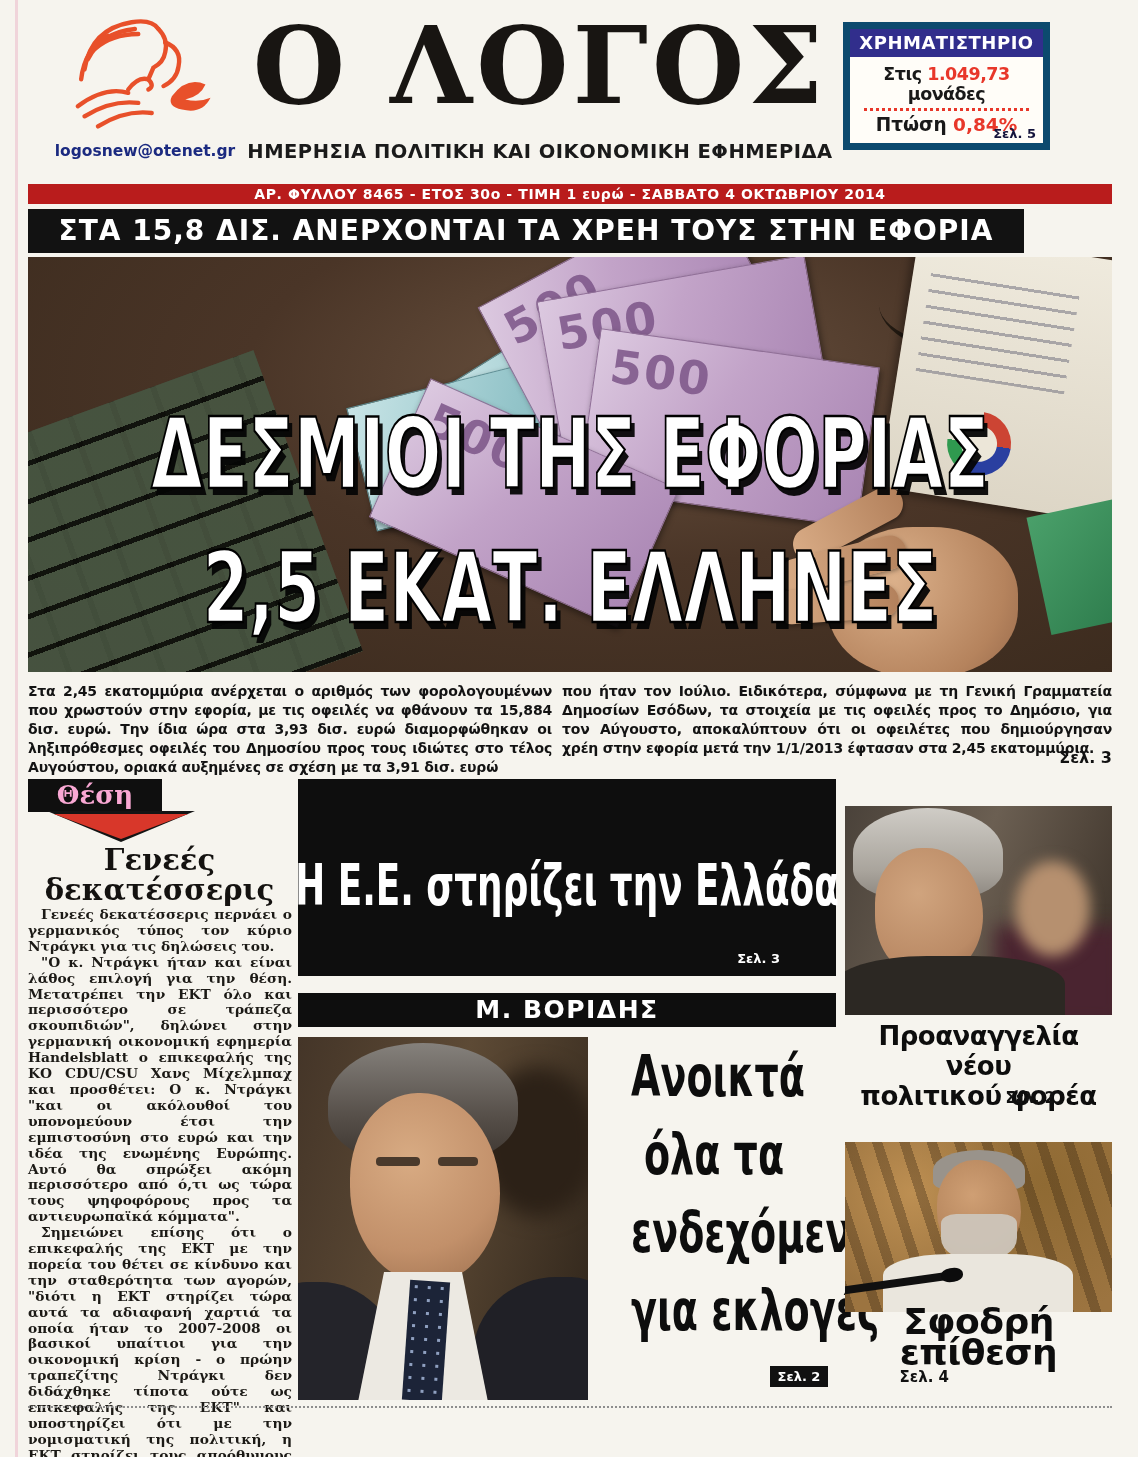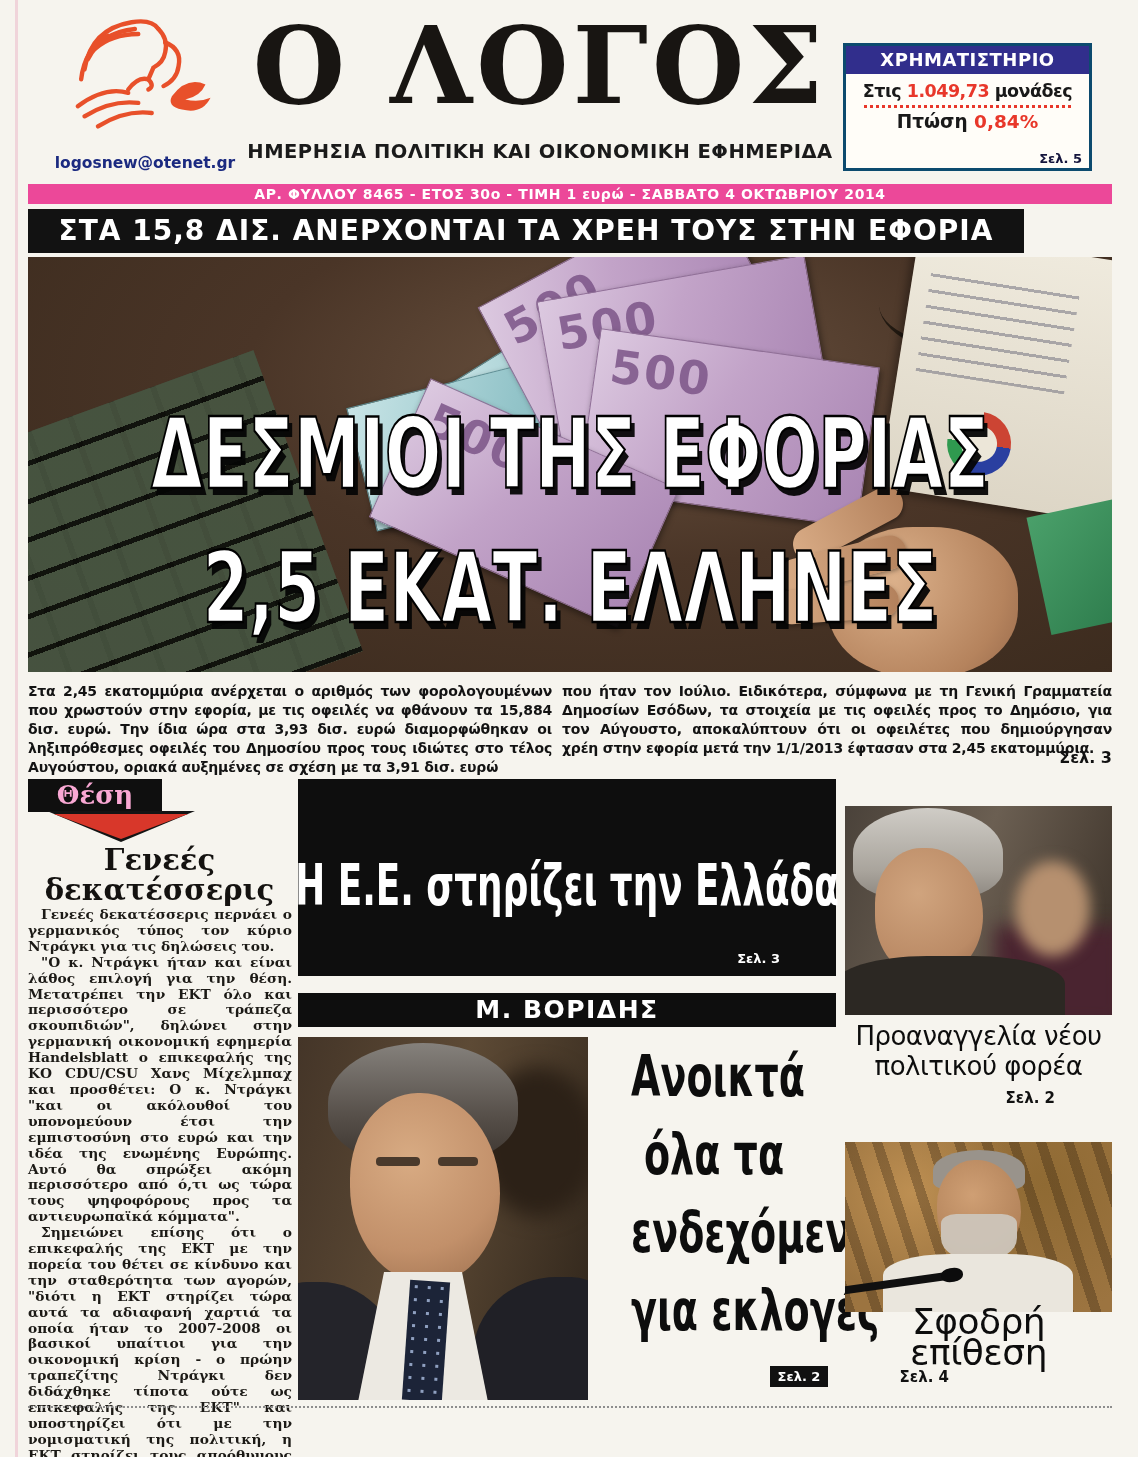--- a/index.html
+++ b/index.html
@@ -10,36 +10,36 @@
     color:#111;
   }
   .abs{position:absolute;}
 
   
   .scan-line{left:15px;top:0;width:3px;height:1457px;background:#ecc3cf;opacity:.65;}
 
   
   .logo-block{left:45px;top:12px;width:200px;height:168px;}
   .logo-art{display:block;margin:0 auto;}
-  .logo-email{margin-top:14px;font-weight:bold;font-size:15.5px;color:#1b2a80;text-align:center;letter-spacing:0;}
+  .logo-email{margin-top:2px;font-weight:bold;font-size:15.5px;color:#1b2a80;text-align:center;letter-spacing:0;}
   .masthead-title{left:240px;top:10px;width:600px;font-family:"DejaVu Serif", serif;
     font-weight:bold;font-size:106px;line-height:1.05;text-align:center;color:#181512;letter-spacing:4px;}
   .masthead-sub{left:240px;top:140px;width:600px;font-weight:bold;font-size:19.5px;letter-spacing:.5px;text-align:center;color:#1a1a1a;}
 
   
-  .stock-box{left:843px;top:22px;width:249px;height:128px;background:#fffdf8;border:3px solid #0c4a6e;box-sizing:border-box;margin-top:21px;}
+  .stock-box{left:843px;top:22px;width:207px;height:128px;background:#fffdf8;border:7px solid #0c4a6e;box-sizing:border-box;}
   .stock-title{background:#312e8c;color:#fff;font-weight:bold;font-size:18px;line-height:28px;text-align:center;letter-spacing:.5px;}
   .stock-line{font-weight:bold;font-size:17.5px;text-align:center;margin-top:7px;letter-spacing:-.5px;color:#191919;}
   .stock-red{color:#e8372a;}
   .stock-dots{width:85%;margin:4px auto 0 auto;border-bottom:3px dotted #e8372a;}
   .stock-line2{font-weight:bold;font-size:18.5px;text-align:center;margin-top:3px;color:#191919;}
   .stock-ref{position:absolute;right:7px;bottom:2px;font-weight:bold;font-size:13px;color:#14143c;}
 
   
-  .issue-bar{left:28px;top:184px;width:1084px;height:20px;background:#ec4899;
+  .issue-bar{left:28px;top:184px;width:1084px;height:20px;background:#b91c1c;
     color:#fff;font-weight:bold;font-size:14px;line-height:20px;text-align:center;letter-spacing:.6px;}
   .top-strip{left:28px;top:209px;width:996px;height:44px;background:#121212;
     color:#fff;font-weight:bold;font-size:28px;line-height:44px;text-align:center;letter-spacing:1px;}
 
   
   .photo-main{left:28px;top:257px;width:1084px;height:415px;overflow:hidden;
     background:radial-gradient(ellipse at 55% 30%, #6b5340 0%, #4a3527 45%, #30211505 100%), #3a2a1d;}
   .keyboard{left:-40px;top:140px;width:330px;height:320px;transform:rotate(-20deg);opacity:.95;
     background:
       repeating-linear-gradient(0deg, rgba(10,12,8,.9) 0 5px, rgba(72,86,66,.9) 5px 36px),
@@ -119,21 +119,21 @@
   .lykoudis-bar{left:845px;top:776px;}
   .lykoudis-photo{left:845px;top:806px;width:267px;height:209px;overflow:hidden;
     background:linear-gradient(110deg,#4a423a 0%,#6b5f52 45%,#392f26 100%);}
   .l-bgface{left:170px;top:55px;width:75px;height:95px;border-radius:50%;background:#b6906f;filter:blur(7px);}
   .l-bgdark{left:150px;top:120px;width:130px;height:100px;background:#4a2430;filter:blur(9px);}
   .l-hair{left:8px;top:2px;width:150px;height:90px;border-radius:55% 55% 35% 35%;
     background:linear-gradient(180deg,#cfccc6,#a9a49c 70%,#8d8780);}
   .l-face{left:30px;top:42px;width:108px;height:130px;border-radius:45% 55% 50% 50%;
     background:radial-gradient(circle at 40% 35%, #d0a47e, #bb8b66 65%, #97684a);}
   .l-jacket{left:-10px;top:150px;width:230px;height:70px;border-radius:40% 40% 0 0;background:#2c2823;}
-  .side-headline{left:845px;width:267px;font-weight:normal;text-align:center;color:#0d0d0d;letter-spacing:-.5px;}
+  .side-headline{left:845px;width:267px;font-weight:bold;text-align:center;color:#0d0d0d;letter-spacing:-.5px;}
   .lykoudis-headline{top:1021px;font-size:26px;line-height:30px;}
   .lykoudis-ref{left:845px;top:1089px;width:210px;text-align:right;font-weight:bold;font-size:15px;}
   .dimar-bar{left:845px;top:1112px;}
   .dimar-photo{left:845px;top:1142px;width:267px;height:170px;overflow:hidden;
     background:
       repeating-linear-gradient(72deg, rgba(40,25,10,.30) 0 10px, rgba(0,0,0,0) 10px 26px),
       radial-gradient(circle at 25% 30%, #bd8f52, rgba(0,0,0,0) 45%),
       radial-gradient(circle at 75% 25%, #8f6a33, rgba(0,0,0,0) 55%),
       #9c7440;}
   .d-shirt{left:38px;top:112px;width:190px;height:60px;border-radius:35% 35% 0 0;background:#eae6dd;}

